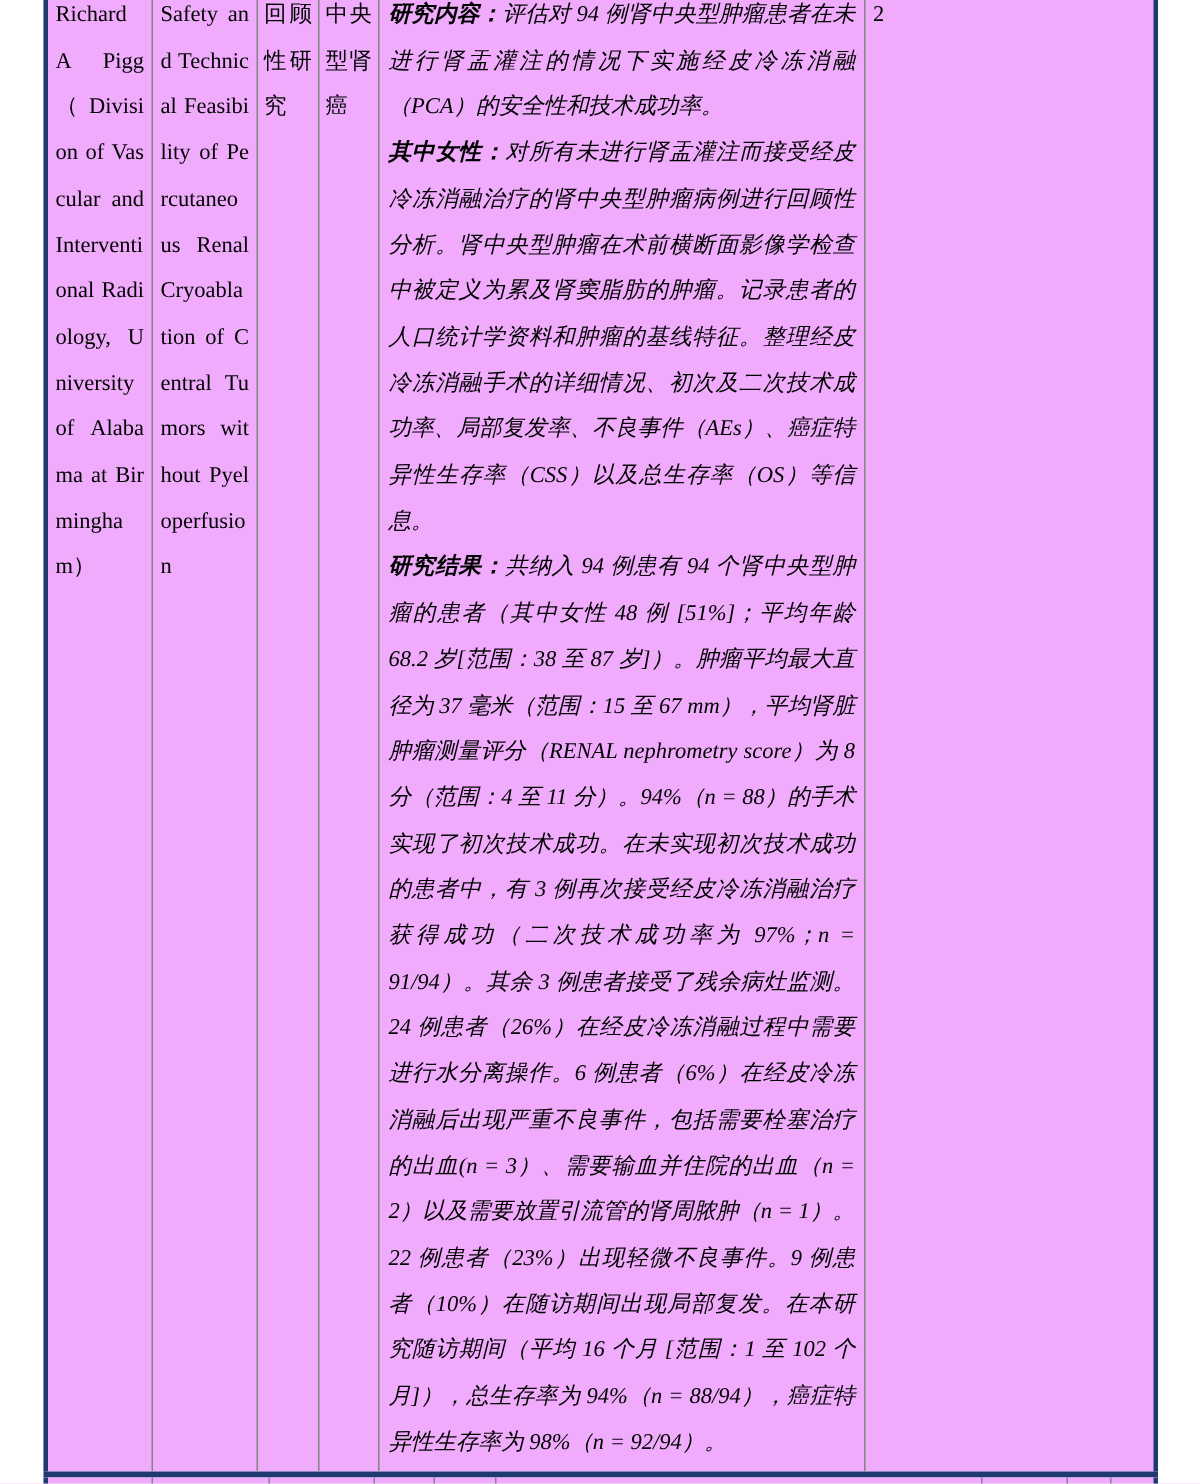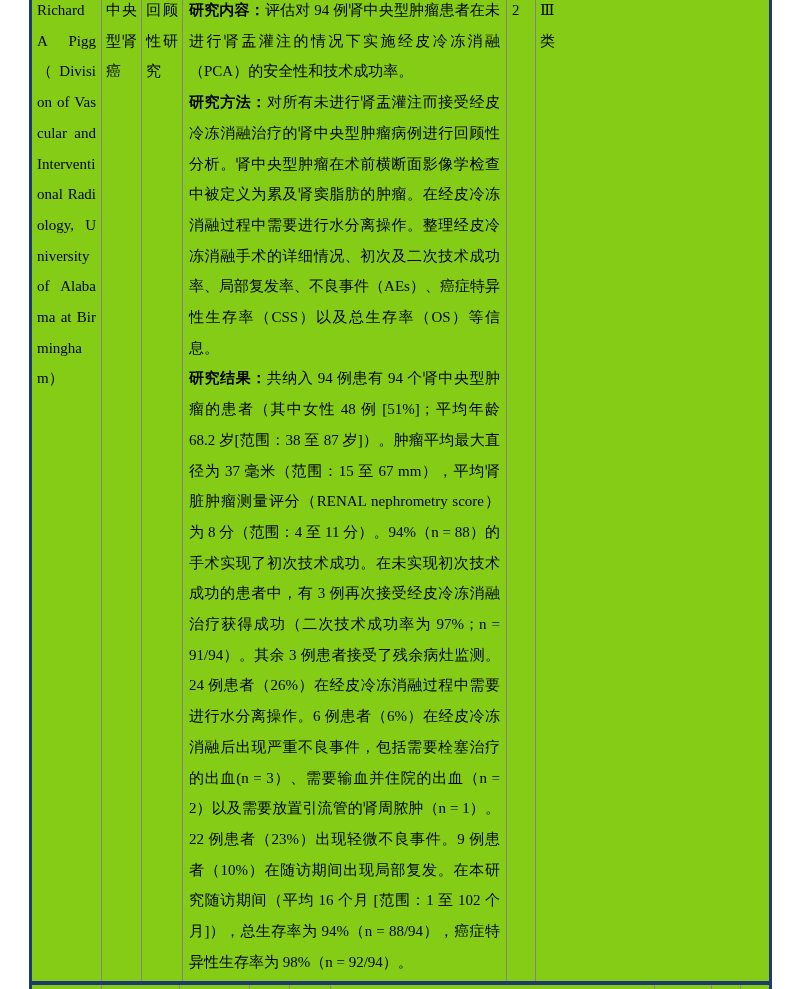--- a/index.html
+++ b/index.html
@@ -20,41 +20,41 @@
     padding-left: 29px;
     padding-top: 0;
   }
   .tbl {
     width: 743px;
   }
   .trow {
     display: flex;
     border-left: 3px solid #1e3a70;
     border-right: 3px solid #1e3a70;
-    background: #84cc16;
+    background: #f0abfc;
   }
   .trow.main { height: 981px; overflow: hidden; }
   .trow.stub { height: 5px; }
   .cell {
     box-sizing: border-box;
     border-right: 1px solid #848484;
     padding: 0 5px;
     overflow: hidden;
     font-size: 15px;
     line-height: 30.7px;
     text-align: justify;
   }
   .cell:last-child { border-right: none; }
   
   .c1 { width: 70px; }
   .c2 { width: 78px; }
   .c3 { width: 70px; }
   .c4 { width: 40px; padding: 0 4px; }
   .c5 { width: 41px; padding: 0 4px; }
-  .c6 { width: 324px; padding: 0 6px; }
+  .c6 { width: 324px; padding: 0 6px; font-style: italic; }
   .c7 { width: 57px; }
   .c8 { width: 29px; }
   .c9 { width: 28px; padding: 0 4px; }
   .txt {
     display: block;
     margin-top: -5px;
   }
   .en { word-break: break-all; }
   .content { margin-top: -5px; }
   .content p { margin: 0; }
@@ -68,39 +68,39 @@
 </head>
 <body>
 
 <div class="page">
   <div class="tbl">
 
     <div class="trow main">
       <div class="cell c1 en">
         <span class="txt">Richard A Pigg （Division of Vascular and Interventional Radiology, University of Alabama at Birmingham）</span>
       </div>
-      <div class="cell c4">
-        <span class="txt">中央型肾癌</span>
+      <div class="cell c3 en">
+        <span class="txt">Safety and Technical Feasibility of Percutaneous Renal Cryoablation of Central Tumors without Pyeloperfusion</span>
       </div>
       <div class="cell c5">
         <span class="txt">回顾性研究</span>
       </div>
+      <div class="cell c4">
+        <span class="txt">中央型肾癌</span>
+      </div>
       <div class="cell c6">
         <div class="content">
           <p><span class="lbl">研究内容：</span><span>评估对 94 例肾中央型肿瘤患者在未进行肾盂灌注的情况下实施经皮冷冻消融（PCA）的安全性和技术成功率。</span></p>
-          <p><span class="lbl">研究方法：</span><span>对所有未进行肾盂灌注而接受经皮冷冻消融治疗的肾中央型肿瘤病例进行回顾性分析。肾中央型肿瘤在术前横断面影像学检查中被定义为累及肾窦脂肪的肿瘤。在经皮冷冻消融过程中需要进行水分离操作。整理经皮冷冻消融手术的详细情况、初次及二次技术成功率、局部复发率、不良事件（AEs）、癌症特异性生存率（CSS）以及总生存率（OS）等信息。</span></p>
+          <p><span class="lbl">其中女性：</span><span>对所有未进行肾盂灌注而接受经皮冷冻消融治疗的肾中央型肿瘤病例进行回顾性分析。肾中央型肿瘤在术前横断面影像学检查中被定义为累及肾窦脂肪的肿瘤。记录患者的人口统计学资料和肿瘤的基线特征。整理经皮冷冻消融手术的详细情况、初次及二次技术成功率、局部复发率、不良事件（AEs）、癌症特异性生存率（CSS）以及总生存率（OS）等信息。</span></p>
           <p><span class="lbl">研究结果：</span><span>共纳入 94 例患有 94 个肾中央型肿瘤的患者（其中女性 48 例 [51%]；平均年龄 68.2 岁[范围：38 至 87 岁]）。肿瘤平均最大直径为 37 毫米（范围：15 至 67 mm），平均肾脏肿瘤测量评分（RENAL nephrometry score）为 8 分（范围：4 至 11 分）。94%（n = 88）的手术实现了初次技术成功。在未实现初次技术成功的患者中，有 3 例再次接受经皮冷冻消融治疗获得成功（二次技术成功率为 97%；n = 91/94）。其余 3 例患者接受了残余病灶监测。24 例患者（26%）在经皮冷冻消融过程中需要进行水分离操作。6 例患者（6%）在经皮冷冻消融后出现严重不良事件，包括需要栓塞治疗的出血(n = 3）、需要输血并住院的出血（n = 2）以及需要放置引流管的肾周脓肿（n = 1）。22 例患者（23%）出现轻微不良事件。9 例患者（10%）在随访期间出现局部复发。在本研究随访期间（平均 16 个月 [范围：1 至 102 个月]），总生存率为 94%（n = 88/94），癌症特异性生存率为 98%（n = 92/94）。</span></p>
           <p></p>
         </div>
       </div>
       <div class="cell c8">
         <span class="txt">2</span>
-      </div>
-      <div class="cell c9">
-        <span class="txt">Ⅲ 类</span>
       </div>
     </div>
 
     <div class="navy-hr"></div>
 
     <div class="trow stub">
       <div class="cell c1"></div>
       <div class="cell c2"></div>
       <div class="cell c3"></div>
       <div class="cell c4"></div>

